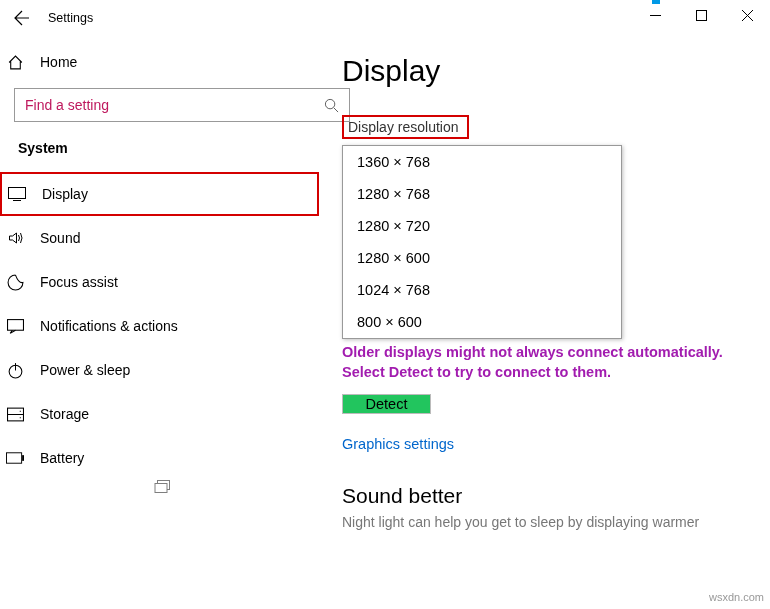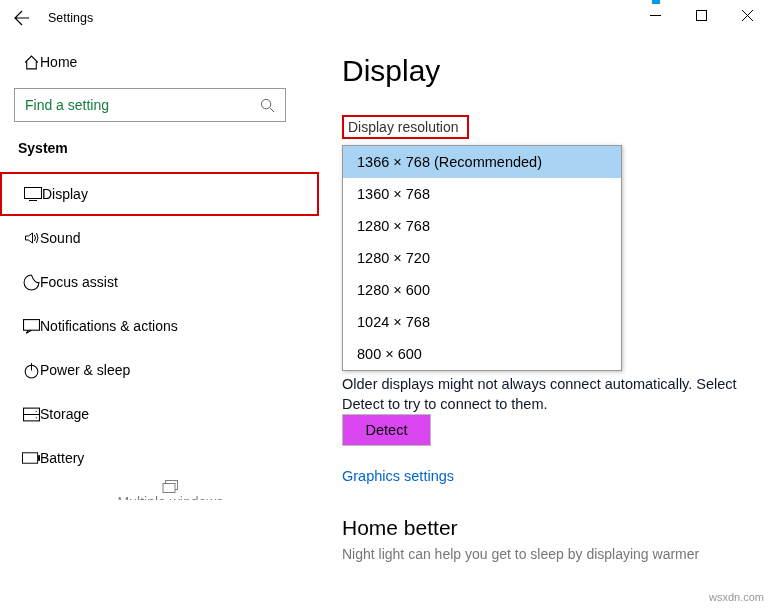--- a/index.html
+++ b/index.html
@@ -5,34 +5,34 @@
 * { box-sizing: border-box; margin: 0; padding: 0; }
 body { font-family: "Segoe UI", Arial, sans-serif; font-size: 14px; color: #000; background: #fff; width: 770px; height: 609px; overflow: hidden; position: relative; }
 .titlebar { display: flex; align-items: center; height: 36px; }
 .back-btn { width: 44px; height: 36px; display: flex; align-items: center; justify-content: center; }
 .title { font-size: 12.5px; padding-left: 4px; }
 .win-controls { position: absolute; right: 0; top: 0; display: flex; }
 .win-btn { width: 46px; height: 30px; display: flex; align-items: center; justify-content: center; }
 .accent-strip { position: absolute; top: 0; left: 652px; width: 8px; height: 4px; background: #0099e6; }
 .layout { display: flex; height: calc(100% - 36px); }
 .sidebar { width: 320px; padding-top: 4px; border-right: 1px solid transparent; }
-.home-row, .nav-item { display: flex; align-items: center; height: 44px; padding-left: 22px; cursor: default; }
+.home-row, .nav-item { display: flex; align-items: center; height: 44px; padding-left: 6px; gap: 16px; cursor: default; }
 .nav-item.selected { border: 2.5px solid #d40000; background: #fff; }
 .nav-item .icon, .home-row .icon { width: 18px; display: flex; justify-content: center; }
 .search-wrap { padding: 4px 14px 10px 14px; }
-.search { width: 272px; height: 34px; border: 1px solid #999; display: flex; align-items: center; padding: 0 10px; justify-content: space-between; color: #15803d; }
+.search { width: 336px; height: 34px; border: 1px solid #999; display: flex; align-items: center; padding: 0 10px; justify-content: space-between; color: #be185d; }
 .section-title { font-weight: 600; padding: 8px 18px 16px 18px; }
 .content { flex: 1; padding: 18px 22px 0 22px; position: relative; }
 h1 { font-size: 30px; font-weight: 500; margin-bottom: 10px; }
 .dr-label { display: inline-block; border: 2.5px solid #d40000; padding: 2px 8px 2px 4px; font-size: 14px; color: #333; margin-top: 17px; }
 .dropdown { margin-top: 6px; width: 280px; border: 1px solid #999; box-shadow: 1px 1px 4px rgba(0,0,0,0.25); background: #fff; }
 .dd-item { height: 32px; display: flex; align-items: center; padding-left: 14px; font-size: 14.5px; }
 .dd-item.sel { background: #a9d3f2; }
-.body-text { margin-top: 4px; font-size: 14.5px; line-height: 1.35; color: #0f172a; }
-.detect-btn { width: 89px; height: 32px; background: #d946ef; border: 1px solid #bbb; display: flex; align-items: center; justify-content: center; font-size: 14.5px; }
+.body-text { margin-top: 4px; font-size: 14.5px; line-height: 1.35; color: #a21caf; font-weight: bold; }
+.detect-btn { margin-top: 12px; width: 89px; height: 20px; background: #22c55e; border: 1px solid #bbb; display: flex; align-items: center; justify-content: center; font-size: 14.5px; }
 .link { display: block; margin-top: 22px; color: #0066cc; font-size: 14.5px; }
 h2 { font-size: 21px; font-weight: 400; margin-top: 32px; }
 .watermark { position: absolute; right: 6px; bottom: 6px; font-size: 11px; color: #999; }
 .cut-text { color: #777; font-size: 14px; margin-top: 6px; overflow: hidden; white-space: nowrap; }
 svg { display: block; }
 </style>
 </head>
 <body>
 
 <div class="accent-strip"></div>
@@ -155,34 +155,33 @@
         </span>
       <span>Multiple windows</span>
     </div>
   </div>
 
   <div class="content">
     <h1>Display</h1>
     <span class="dr-label">Display resolution</span>
 
     <div class="dropdown">
-      <div class="dd-item sel">1366 × 768 (Recommended)</div>
       <div class="dd-item">1360 × 768</div>
       <div class="dd-item">1280 × 768</div>
       <div class="dd-item">1280 × 720</div>
       <div class="dd-item">1280 × 600</div>
       <div class="dd-item">1024 × 768</div>
       <div class="dd-item">800 × 600</div>
     </div>
 
     <div class="body-text">Older displays might not always connect automatically. Select Detect to try to connect to them.</div>
     <div class="detect-btn">
         <span>Detect</span>
       </div>
 
     <a class="link">Graphics settings</a>
 
-    <h2>Home better</h2>
+    <h2>Sound better</h2>
     <div class="cut-text">Night light can help you get to sleep by displaying warmer</div>
   </div>
 </div>
 
 <div class="watermark">wsxdn.com</div>
 
 </body></html>

